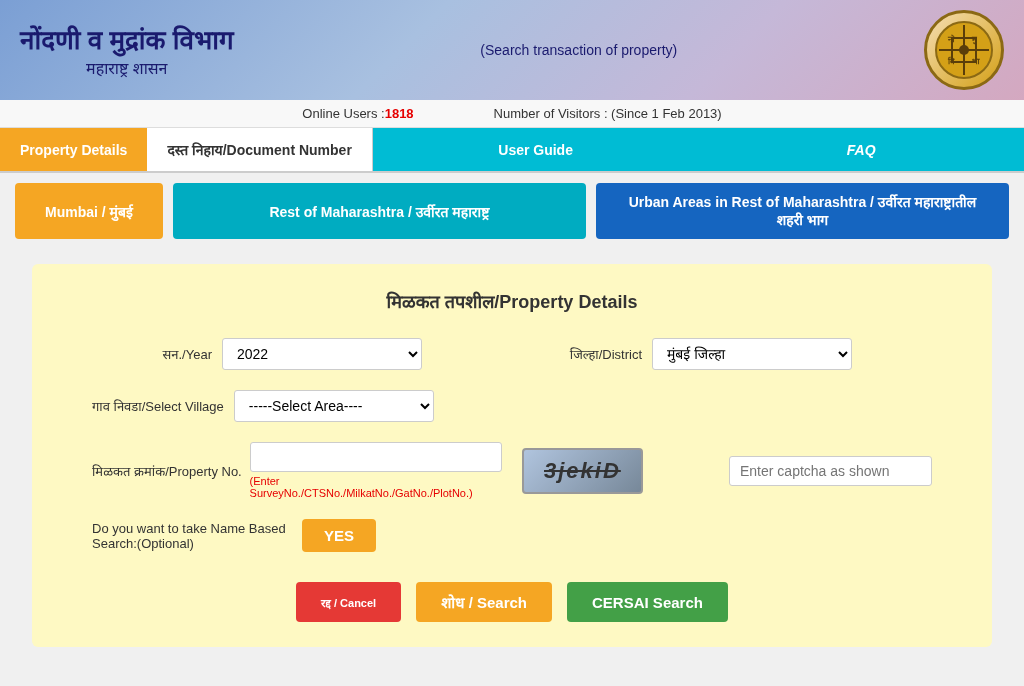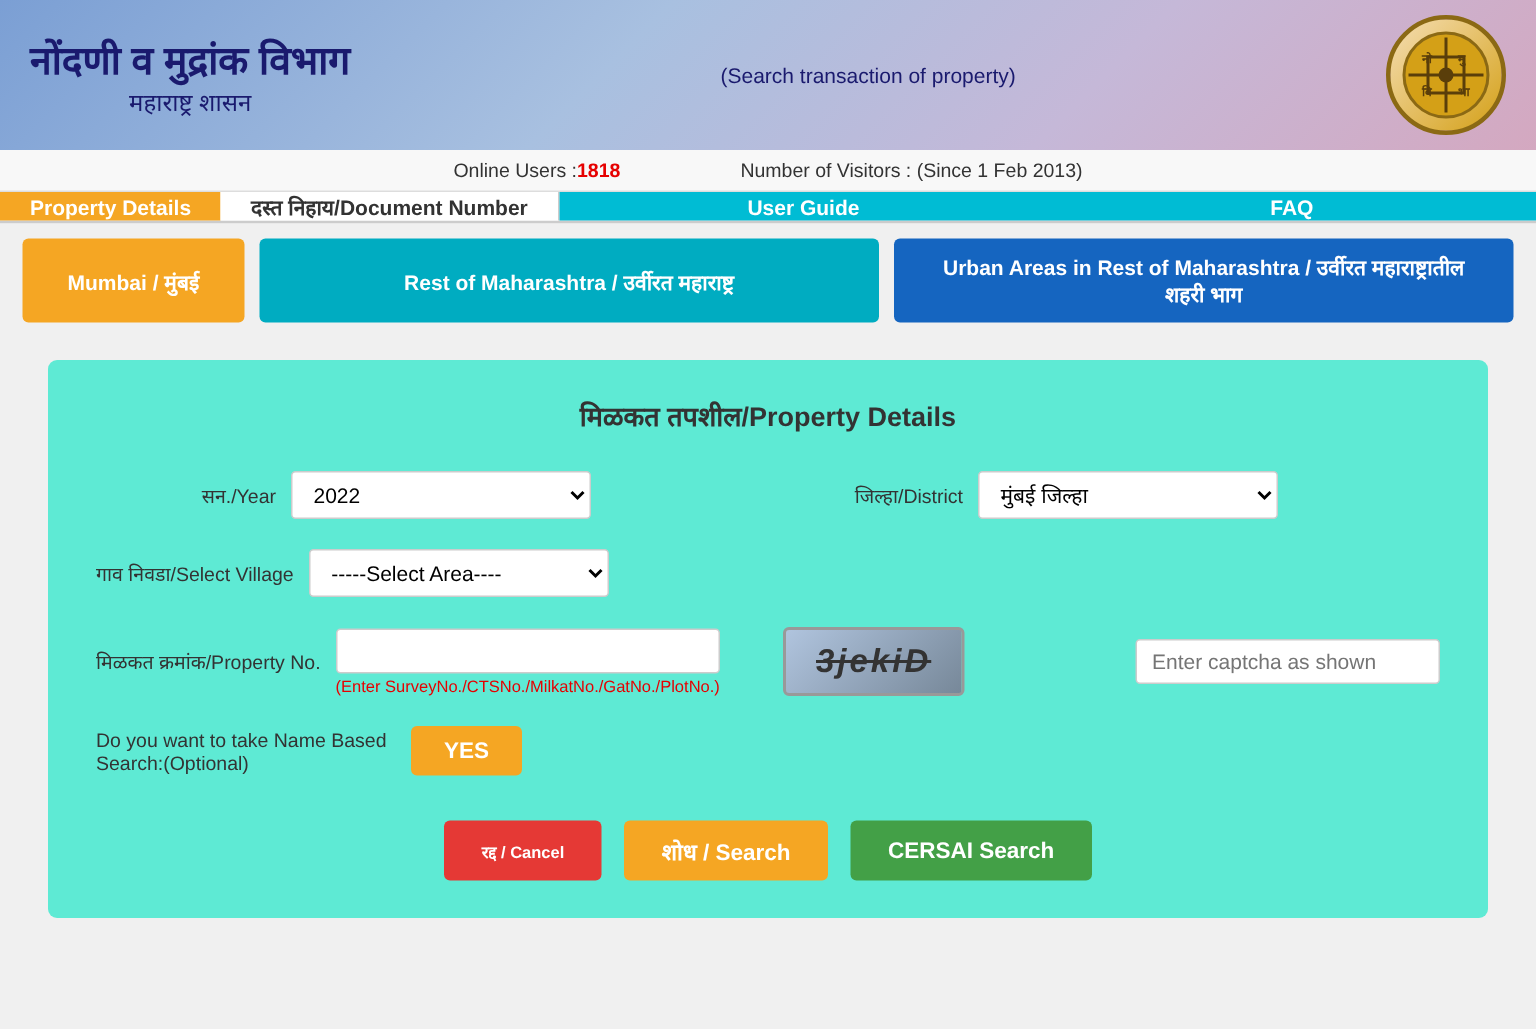--- a/index.html
+++ b/index.html
@@ -44,21 +44,21 @@
     }
     .info-bar .online-count { color: #e60000; font-weight: bold; }
 
     
     .nav-tabs {
       display: flex;
       background: #fff;
       border-bottom: 2px solid #ccc;
     }
     .nav-tab {
-      padding: 0 20px;
+      padding: 12px 20px;
       font-size: 14px;
       cursor: pointer;
       border: none;
       font-weight: bold;
       white-space: nowrap;
     }
     .nav-tab.active-orange {
       background: #f5a623;
       color: #fff;
     }
@@ -71,20 +71,21 @@
       background: #00bcd4;
       color: #fff;
       flex: 1;
       text-align: center;
     }
     .nav-tab.cyan2 {
       background: #00bcd4;
       color: #fff;
       flex: 1;
       text-align: center;
+      font-style: italic;
     }
 
     
     .sub-nav {
       display: flex;
       padding: 10px 15px;
       background: #f0f0f0;
       gap: 10px;
       align-items: stretch;
     }
@@ -99,23 +100,23 @@
     .sub-btn.orange { background: #f5a623; color: #fff; }
     .sub-btn.teal { background: #00acc1; color: #fff; flex: 1; text-align: center; }
     .sub-btn.blue-dark { background: #1565c0; color: #fff; flex: 1; text-align: center; line-height: 1.3; }
 
     
     .main-content {
       background: #f0f0f0;
       padding: 15px;
     }
     .form-card {
-      background: #5eead4;
+      background: #fef9c3;
       border-radius: 6px;
-      padding: 25px 32px;
+      padding: 25px 60px;
       max-width: 960px;
       margin: 0 auto;
     }
     .form-title {
       text-align: center;
       font-size: 18px;
       font-weight: bold;
       color: #333;
       margin-bottom: 25px;
     }

